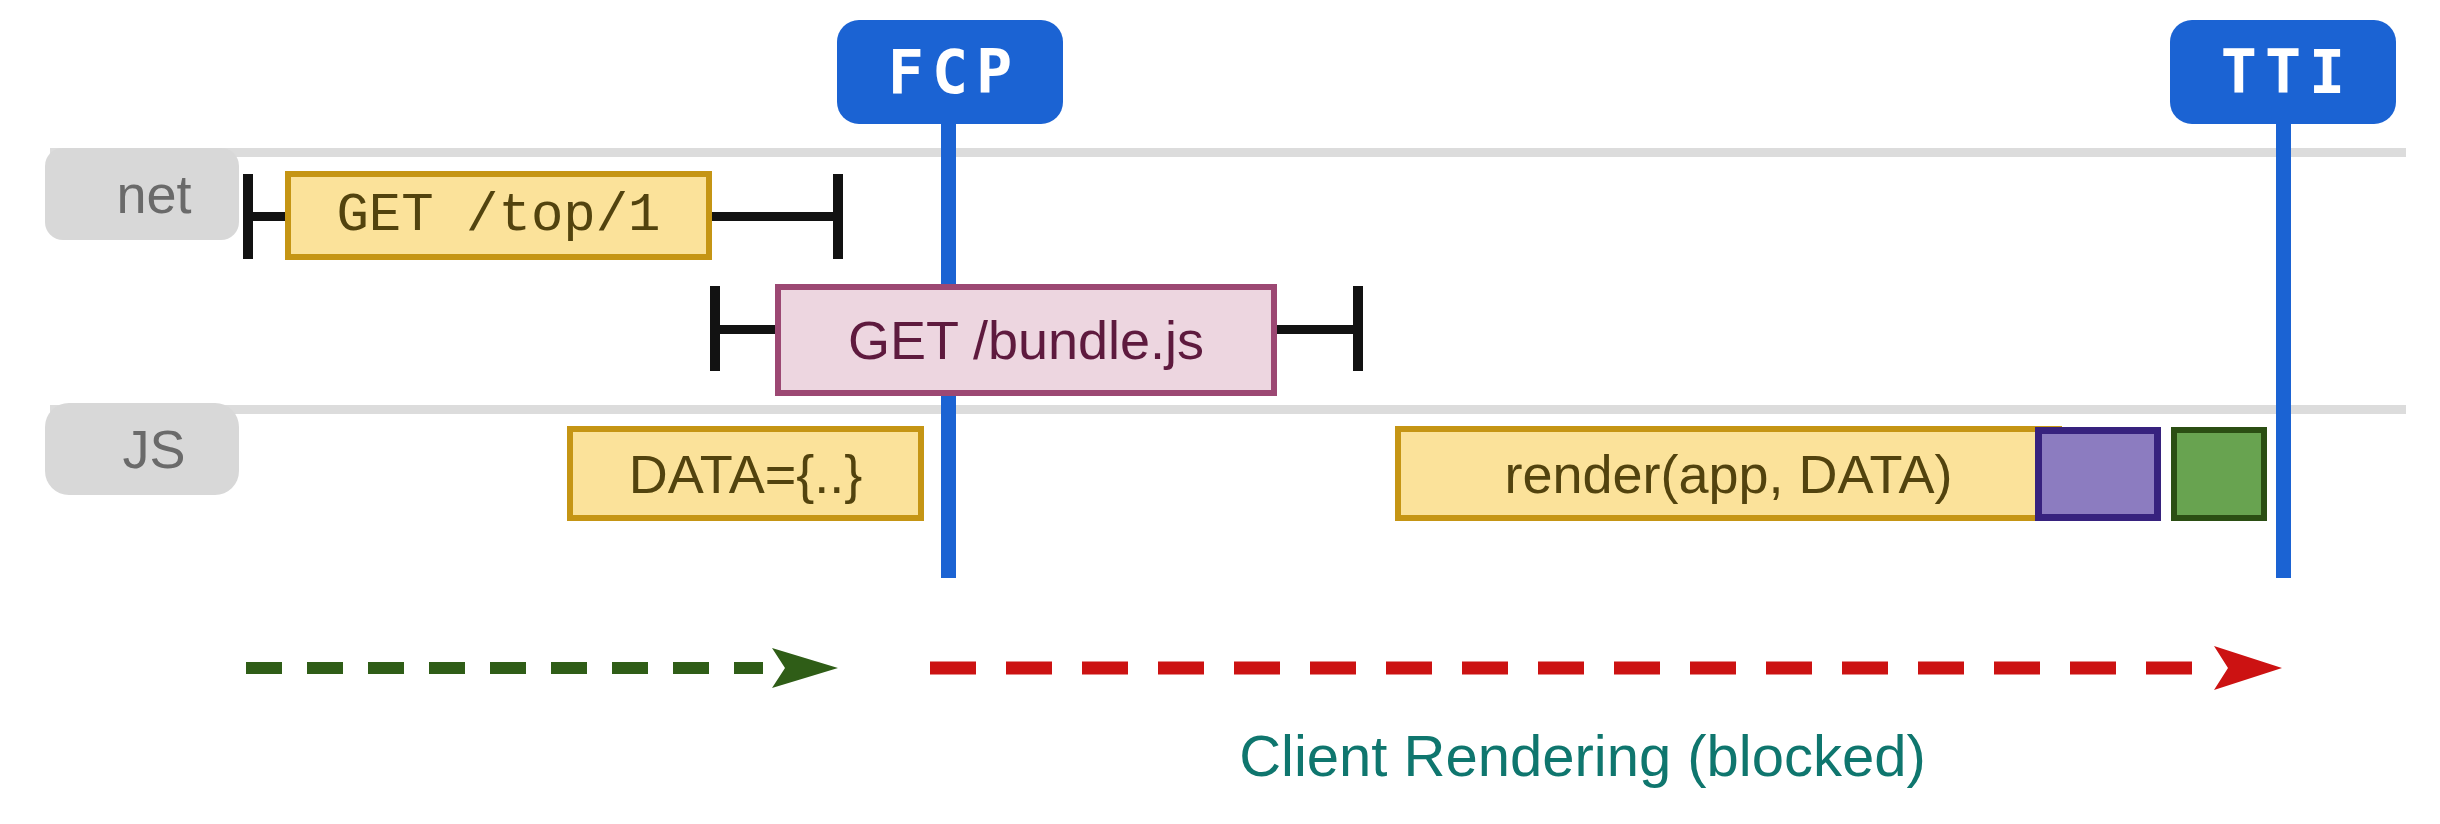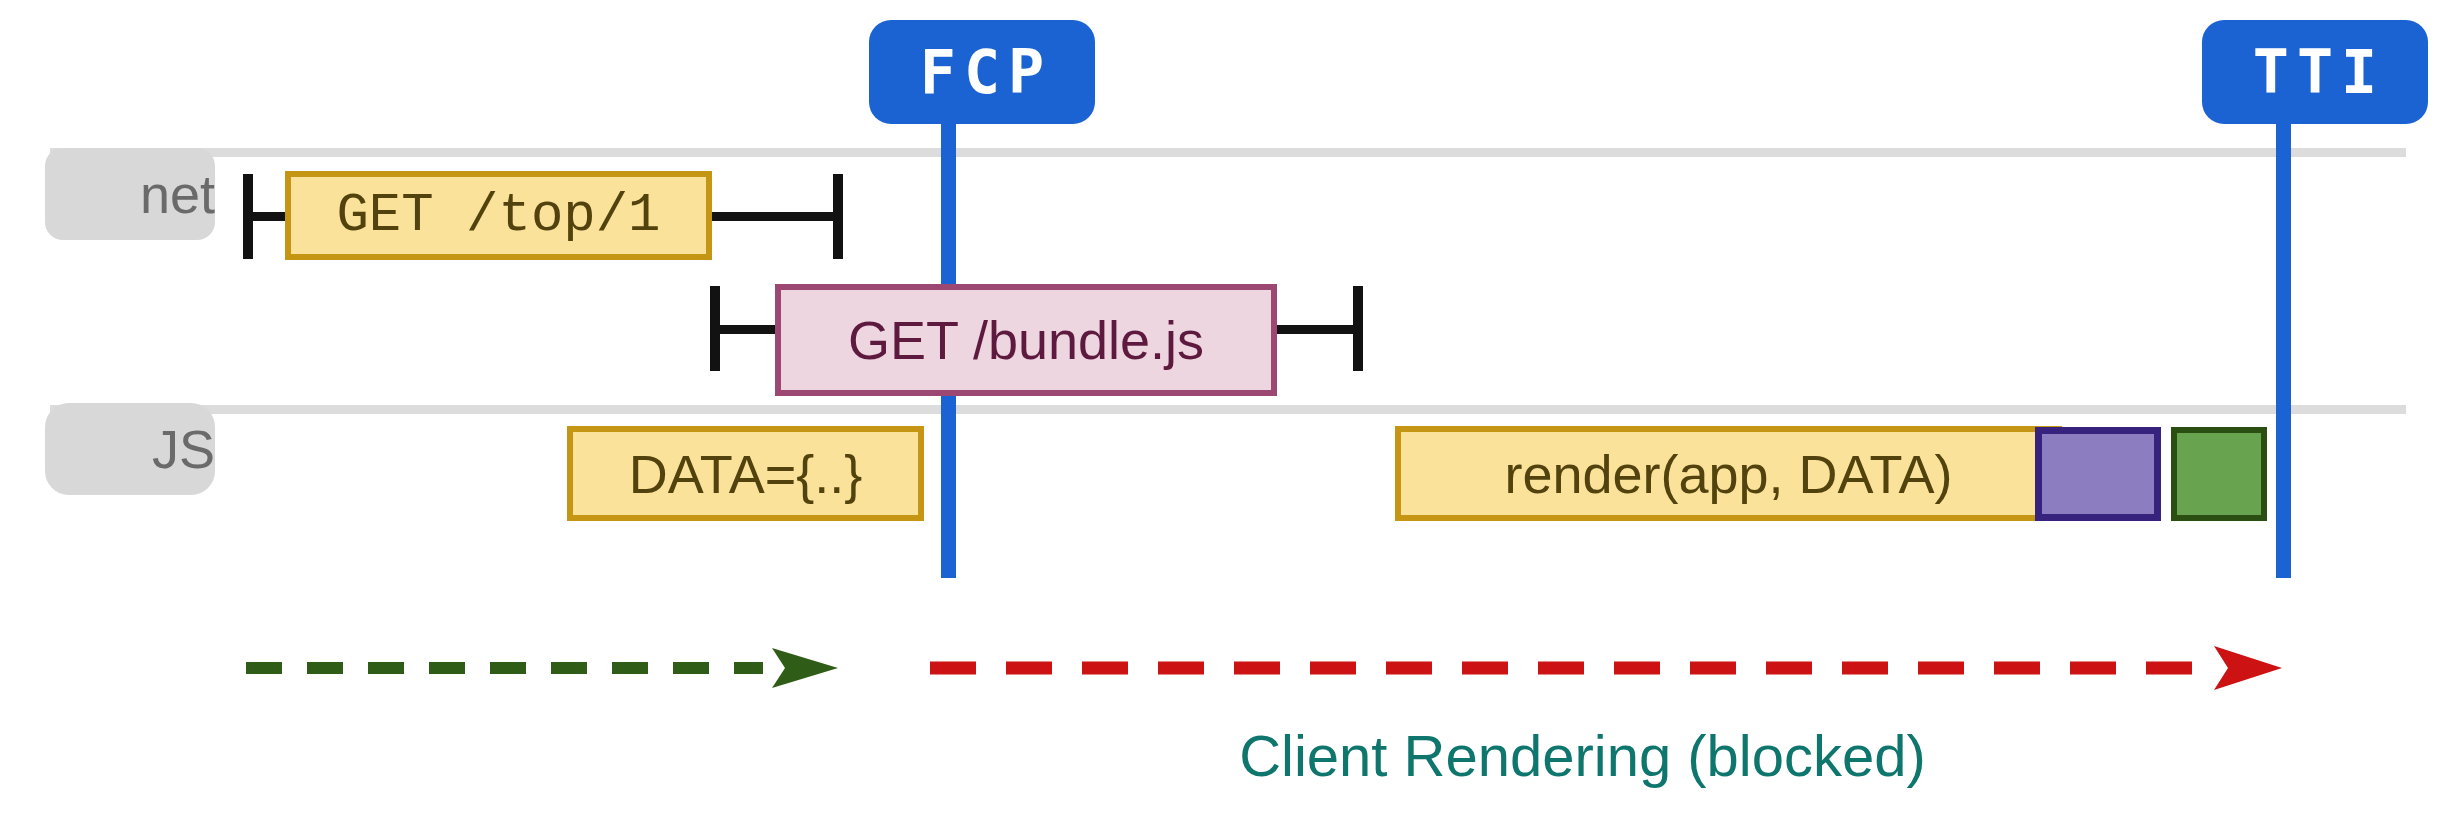--- a/index.html
+++ b/index.html
@@ -14,40 +14,39 @@
 
   
   .track-line { position: absolute; left: 50px; width: 2356px; height: 9px; background: #DCDCDC; }
   .track-line.net { top: 148px; }
   .track-line.js  { top: 405px; }
 
   
   .row-tab {
     position: absolute; left: 45px; width: 170px; height: 92px;
     background: #D8D8D8; border-radius: 18px;
-    display: flex; align-items: center; justify-content: flex-end;
-    font-size: 54px; color: #6A6A6A;
+    display: flex; align-items: center; justify-content: center;
+    font-size: 54px; color: #6A6A6A; padding-left: 24px;
   }
   .row-tab.net { top: 148px; }
   .row-tab.js  { top: 403px; border-radius: 24px; }
 
   
   .stem { position: absolute; width: 15px; top: 114px; height: 464px; background: #1B63D3; z-index: 2; }
   .stem.fcp { left: 941px; }
   .stem.tti { left: 2276px; }
 
   
   .badge {
     position: absolute; top: 20px; width: 226px; height: 104px;
     background: #1B63D3; border-radius: 22px; z-index: 4;
     display: flex; align-items: center; justify-content: center;
     font-family: "DejaVu Sans Mono", monospace;
     font-weight: bold; font-size: 60px; color: #ffffff; letter-spacing: 8px;
     text-indent: 8px;
-    margin-left: 32px;
   }
   .badge.fcp { left: 837px; }
   .badge.tti { left: 2170px; }
 
   
   .tick { position: absolute; width: 10px; height: 85px; background: #121212; z-index: 3; }
   .conn { position: absolute; height: 9px; background: #121212; z-index: 3; }
 
   
   .bar {

